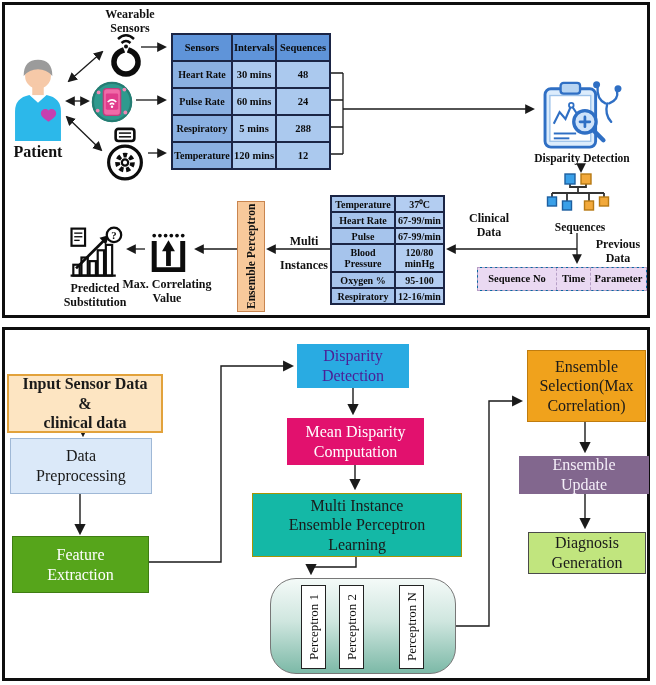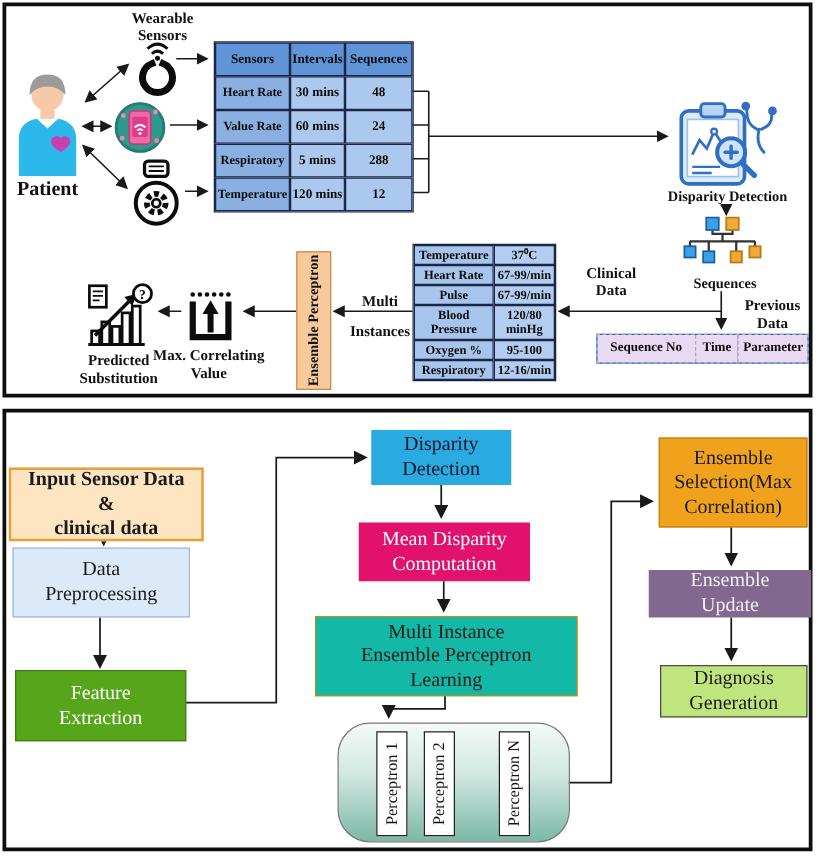--- a/index.html
+++ b/index.html
@@ -117,21 +117,21 @@
     </svg>
     <div class="lbl" style="left:2px;top:137px;width:62px;font-size:16px;">Patient</div>
 
     <div class="stable">
       <div class="cell h">Sensors</div>
       <div class="cell h">Intervals</div>
       <div class="cell h">Sequences</div>
       <div class="cell c1">Heart Rate</div>
       <div class="cell d">30 mins</div>
       <div class="cell d">48</div>
-      <div class="cell c1">Value Rate</div>
+      <div class="cell c1">Pulse Rate</div>
       <div class="cell d">60 mins</div>
       <div class="cell d">24</div>
       <div class="cell c1">Respiratory</div>
       <div class="cell d">5 mins</div>
       <div class="cell d">288</div>
       <div class="cell c1">Temperature</div>
       <div class="cell d">120 mins</div>
       <div class="cell d">12</div>
     </div>
 
@@ -274,21 +274,21 @@
     <div class="fc" style="left:2px;top:4px;width:152px;height:55px;background:#fde5c2;border:2px solid #e2a23b;font-weight:bold;margin-top:40px;">Input Sensor Data
 &amp;
 clinical data</div>
 
     <div class="fc" style="left:5px;top:108px;width:140px;height:54px;background:#dbe9f9;border:1.5px solid #9fb8d6;">Data
 Preprocessing</div>
 
     <div class="fc" style="left:7px;top:206px;width:135px;height:55px;background:#56a51b;border:1.5px solid #3f7d12;color:#fff;">Feature
 Extraction</div>
 
-    <div class="fc" style="left:292px;top:14px;width:112px;height:44px;background:#29abe2;color:#0f172a;">Disparity
+    <div class="fc" style="left:292px;top:14px;width:112px;height:44px;background:#29abe2;color:#4c1d95;">Disparity
 Detection</div>
 
     <div class="fc" style="left:282px;top:88px;width:137px;height:47px;background:#e2116e;color:#fff;">Mean Disparity
 Computation</div>
 
     <div class="fc" style="left:247px;top:163px;width:208px;height:62px;background:#14b8a6;border:1.5px solid #a89404;">Multi Instance
 Ensemble Perceptron
 Learning</div>
 
     <div class="pcontainer">

